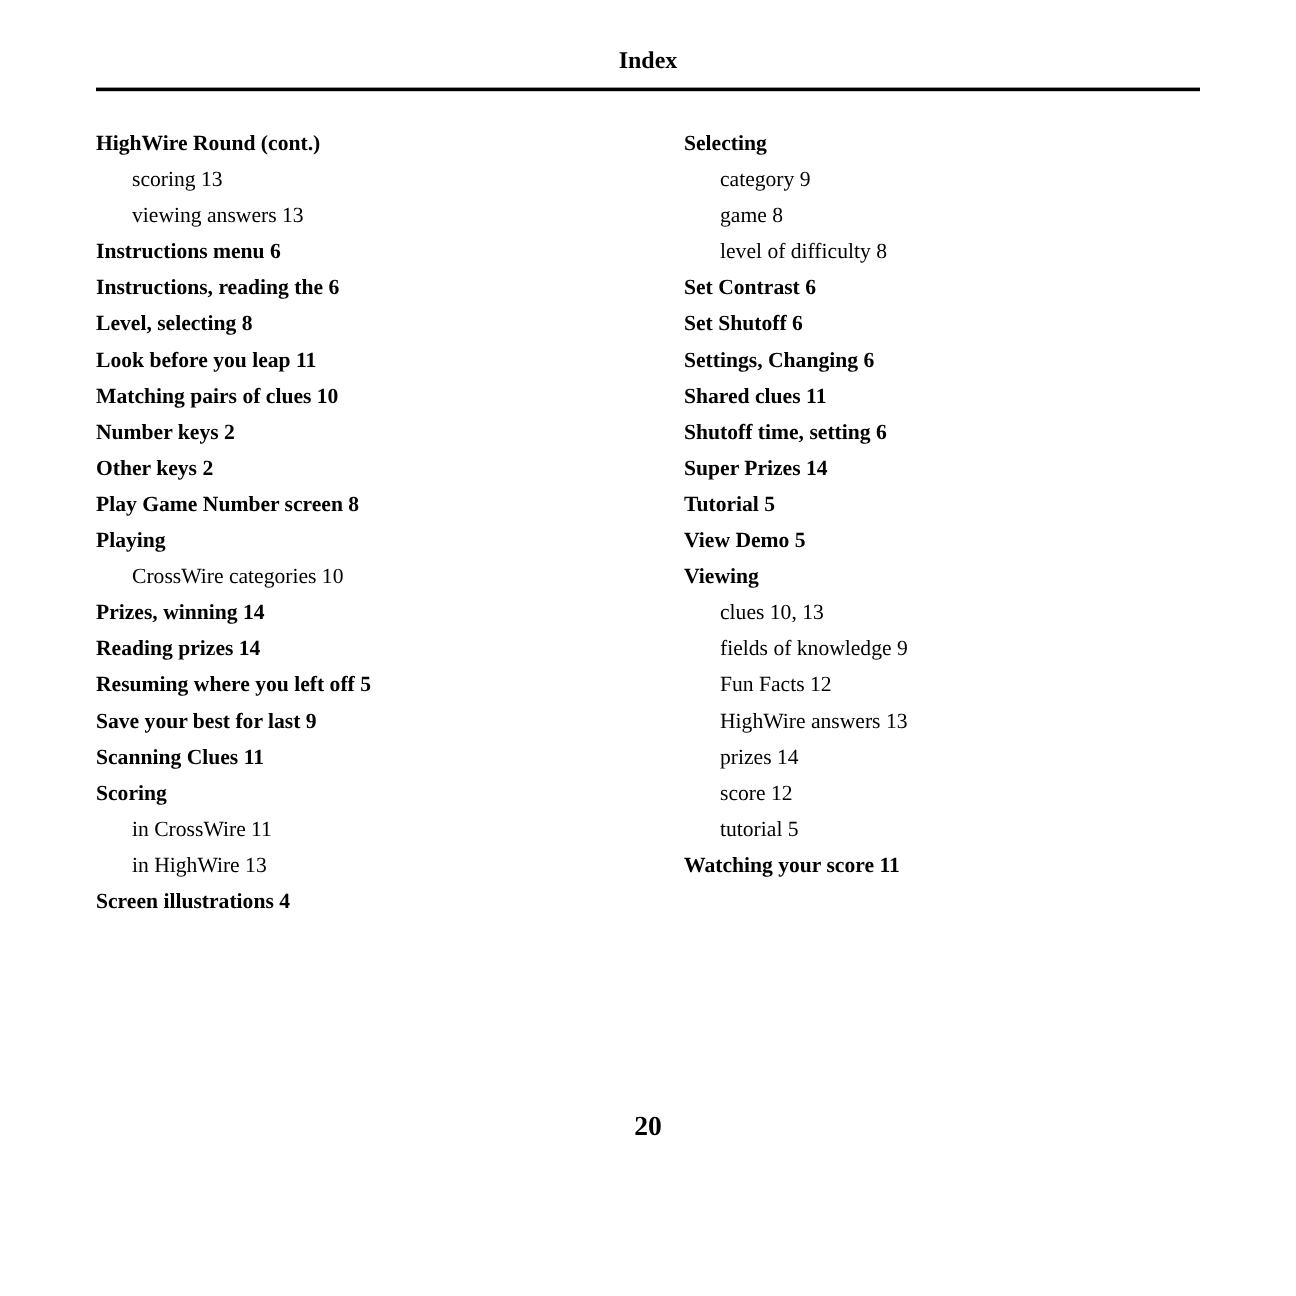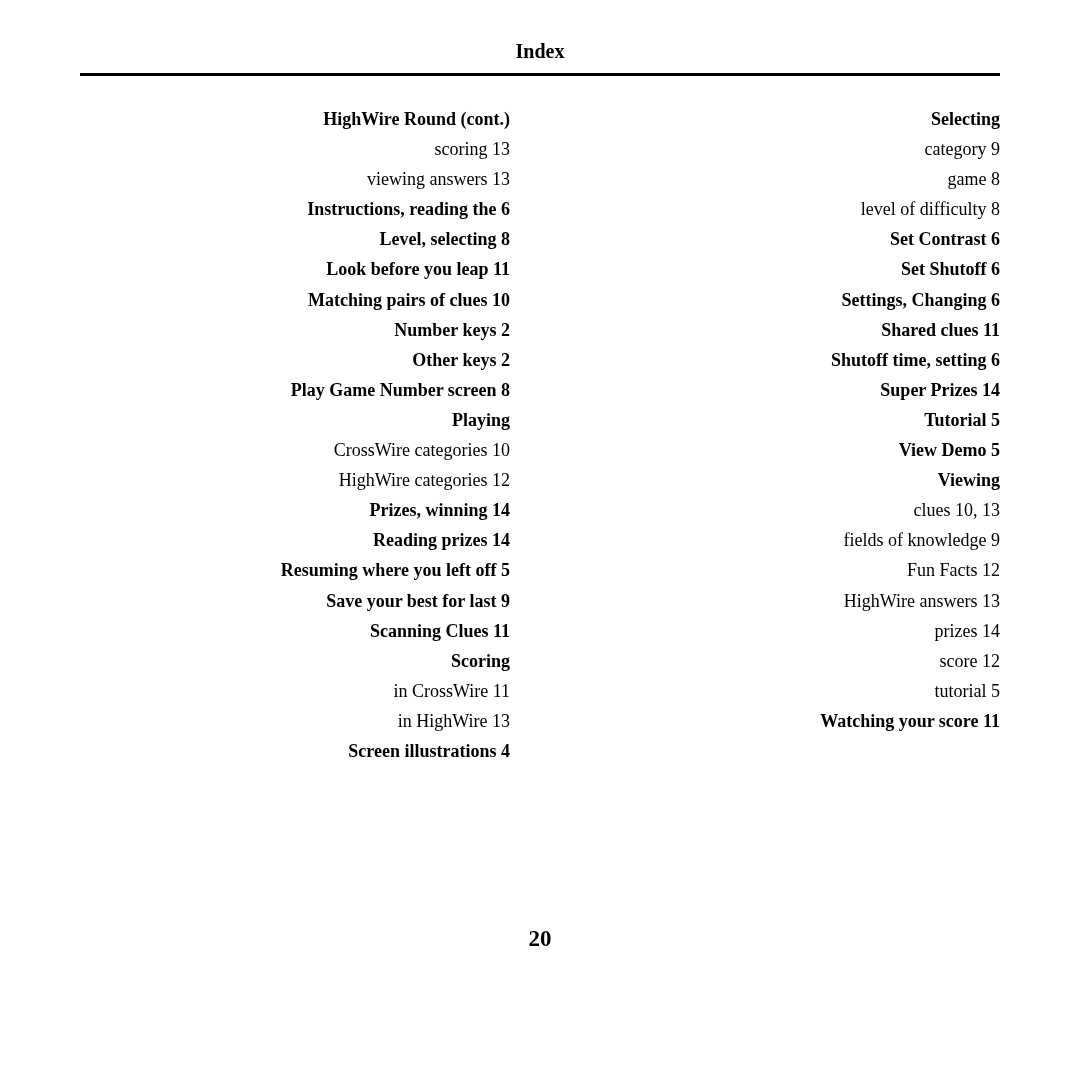--- a/index.html
+++ b/index.html
@@ -48,21 +48,20 @@
 
     .col {
       flex: 1;
       display: flex;
       flex-direction: column;
     }
 
     .entry {
       margin-bottom: 4px;
       line-height: 1.45;
-      text-align: right;
     }
 
     .entry.bold {
       font-weight: bold;
     }
 
     .entry.italic-bold {
       font-weight: bold;
     }
 
@@ -84,30 +83,30 @@
 
 <div class="page">
   <div class="page-title">Index</div>
   <hr class="divider">
 
   <div class="columns">
     <div class="col" id="left-col">
         <div class="entry bold">HighWire Round (cont.)</div>
         <div class="entry indent">scoring  13</div>
         <div class="entry indent">viewing answers  13</div>
+        <div class="entry bold">Instructions menu  6</div>
         <div class="entry bold">Instructions, reading the  6</div>
         <div class="entry bold">Level, selecting  8</div>
         <div class="entry bold">Look before you leap  11</div>
         <div class="entry bold">Matching pairs of clues  10</div>
         <div class="entry bold">Number keys  2</div>
         <div class="entry bold">Other keys  2</div>
         <div class="entry bold"><span style="">Play Game Number</span> screen  8</div>
         <div class="entry bold">Playing</div>
         <div class="entry indent">CrossWire categories  10</div>
-        <div class="entry indent">HighWire categories  12</div>
         <div class="entry bold">Prizes, winning  14</div>
         <div class="entry bold">Reading prizes  14</div>
         <div class="entry bold">Resuming where you left off  5</div>
         <div class="entry bold">Save your best for last  9</div>
         <div class="entry bold">Scanning Clues  11</div>
         <div class="entry bold">Scoring</div>
         <div class="entry indent">in CrossWire  11</div>
         <div class="entry indent">in HighWire  13</div>
         <div class="entry bold">Screen illustrations  4</div>
       </div>

